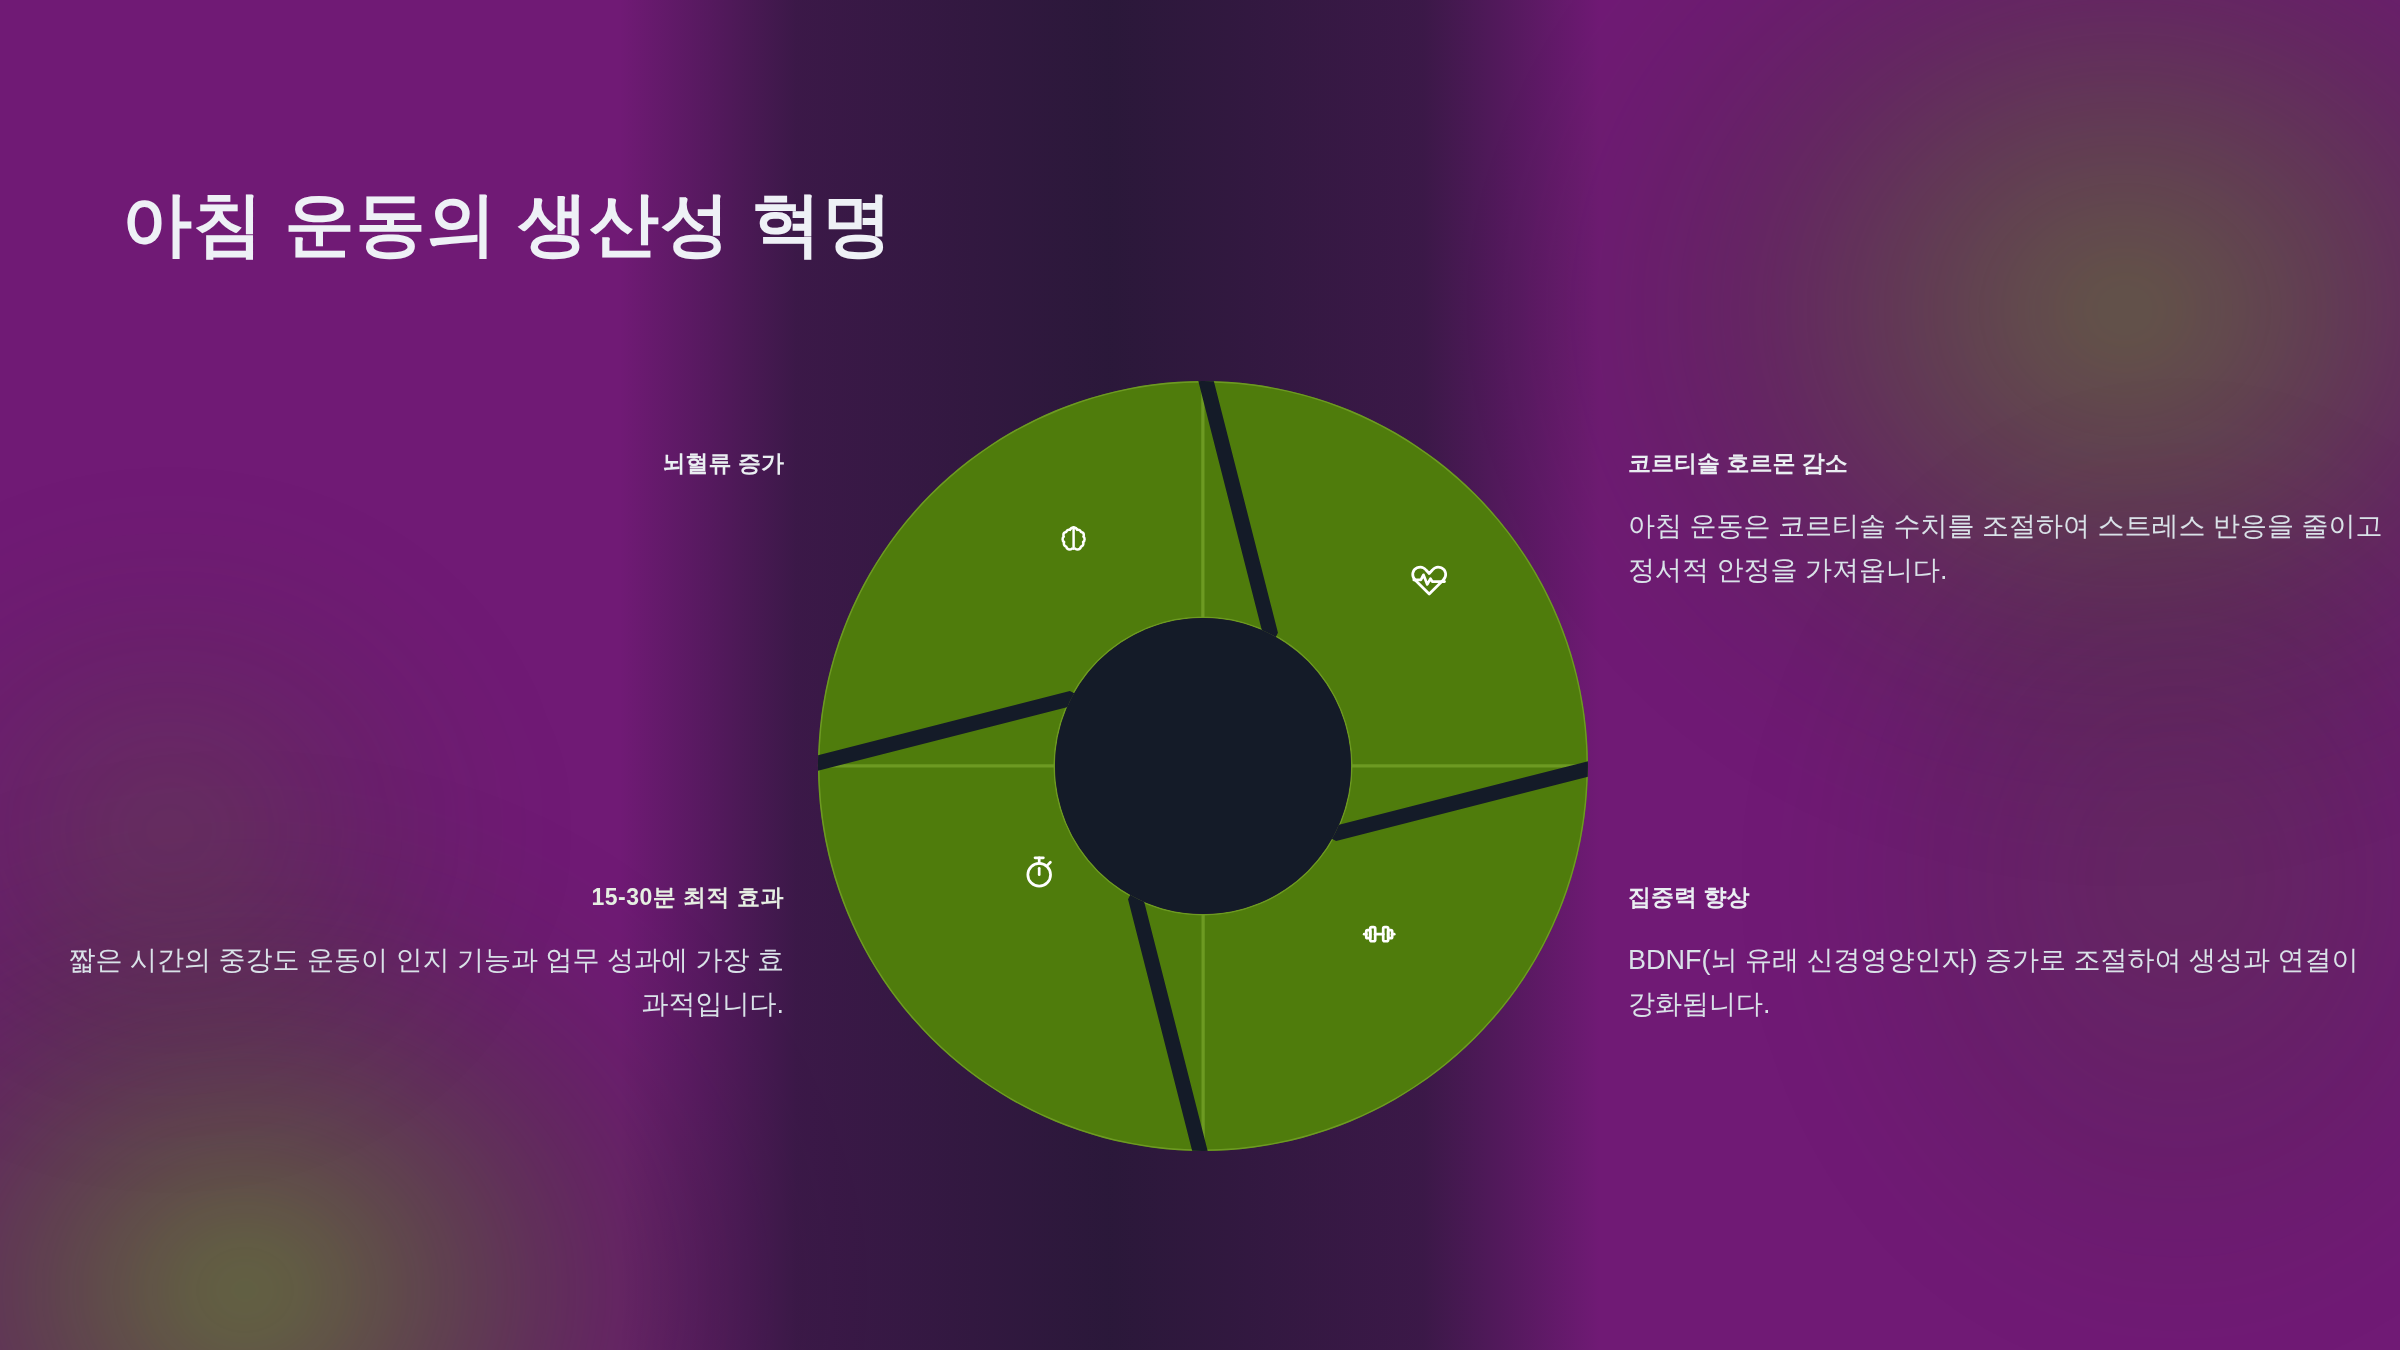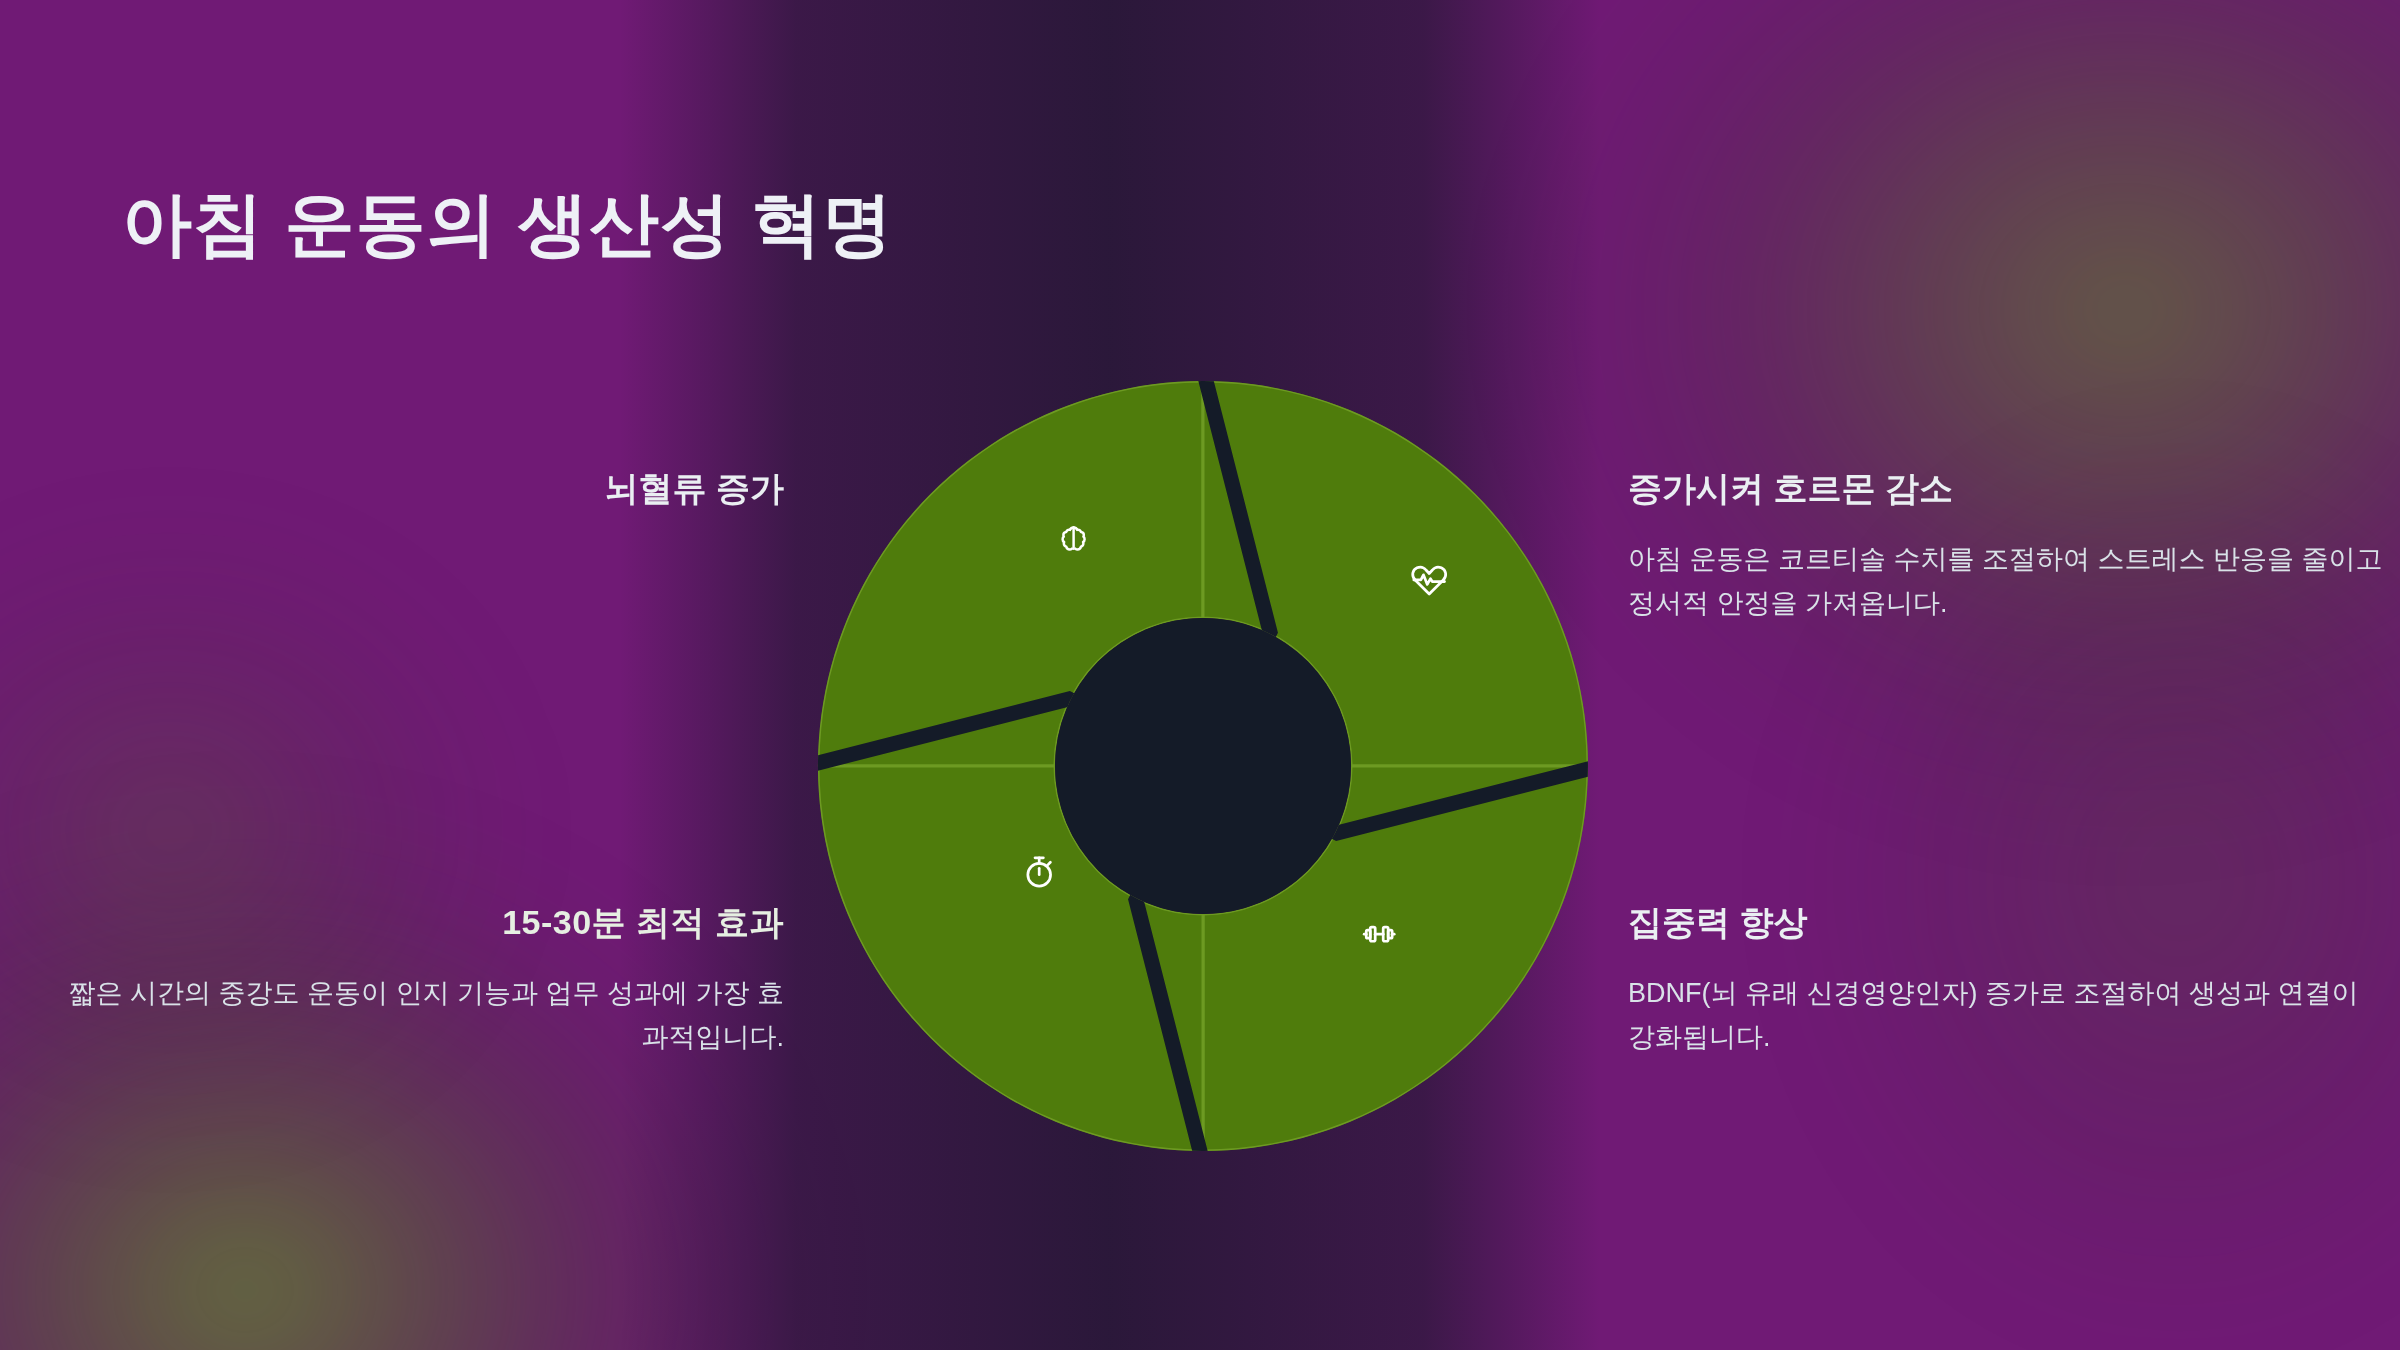--- a/index.html
+++ b/index.html
@@ -99,26 +99,25 @@
     font-size: 70px;
     font-weight: 700;
     letter-spacing: 1px;
     color: #eef1f6;
     white-space: nowrap;
   }
 
   
   .block { position: absolute; }
   .block .b-title {
-    font-size: 34px;
+    font-size: 23px;
     font-weight: 700;
     color: #eaeff2;
     margin-bottom: 26px;
     white-space: nowrap;
-    margin-top: 18px;
   }
   .block .b-body {
     font-size: 27px;
     line-height: 1.62;
     color: #d9e2e8;
     font-weight: 400;
   }
 
   #block-brain {
     left: 60px; top: 448px; width: 724px; text-align: right;
@@ -236,21 +235,21 @@
   <div class="block" id="block-brain">
     <div class="b-title">뇌혈류 증가</div>
   </div>
 
   <div class="block" id="block-time">
     <div class="b-title">15-30분 최적 효과</div>
     <div class="b-body">짧은 시간의 중강도 운동이 인지 기능과 업무 성과에 가장 효과적입니다.</div>
   </div>
 
   <div class="block" id="block-stress">
-    <div class="b-title">증가시켜 호르몬 감소</div>
+    <div class="b-title">코르티솔 호르몬 감소</div>
     <div class="b-body">아침 운동은 코르티솔 수치를 조절하여 스트레스 반응을 줄이고 정서적 안정을 가져옵니다.</div>
   </div>
 
   <div class="block" id="block-focus">
     <div class="b-title">집중력 향상</div>
     <div class="b-body">BDNF(뇌 유래 신경영양인자) 증가로 조절하여 생성과 연결이 강화됩니다.</div>
   </div>
 
 </div>
 

